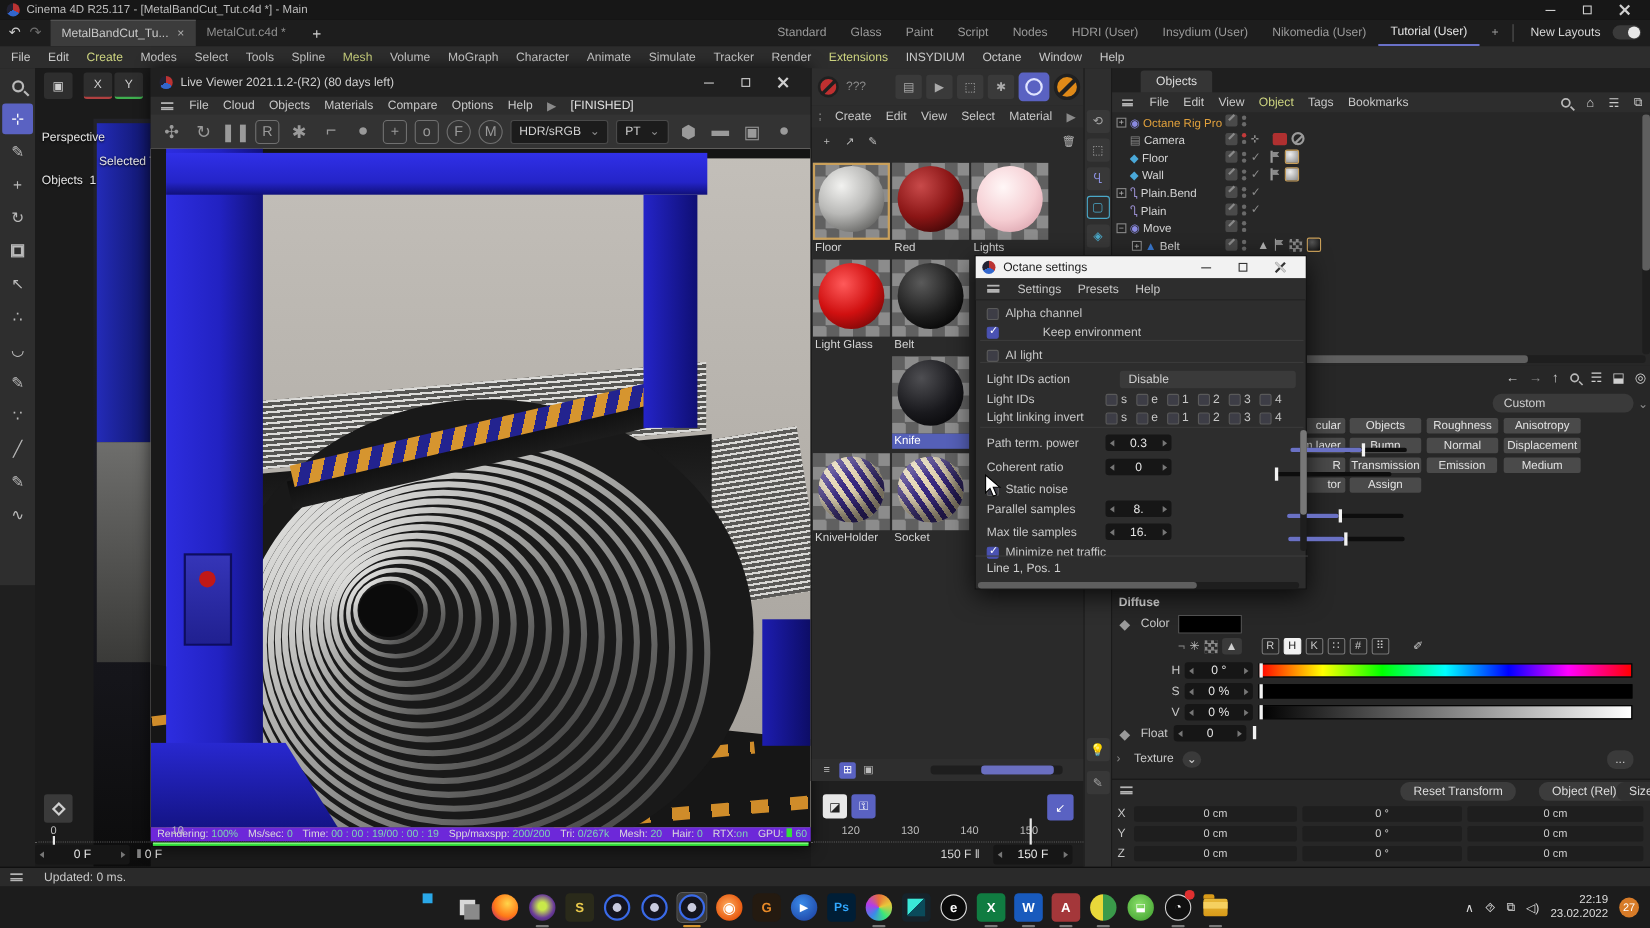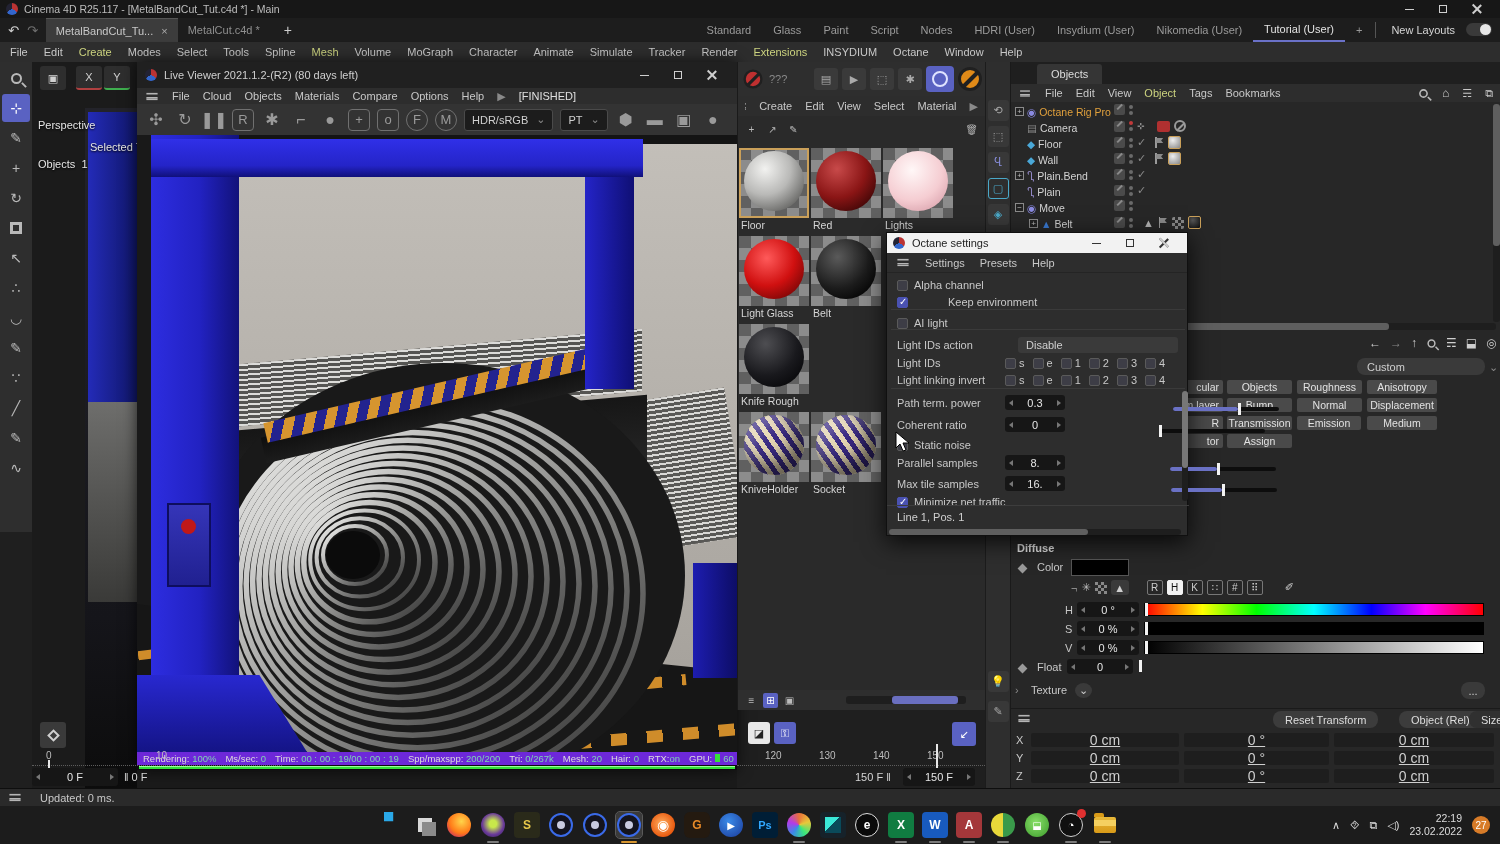--- a/index.html
+++ b/index.html
@@ -113,21 +113,21 @@
   .arr{border-left:4px solid #777;}
   .track{position:relative;height:4px;background:#0d0d0d;border-radius:2px;}
   .fill{position:absolute;left:0;top:0;height:4px;background:#6a71c4;border-radius:2px;}
   .thumb{position:absolute;top:-4px;width:3px;height:12px;background:#f2f2f2;}
   .colbar{position:absolute;height:13px;border:1px solid #000;}
   .diam{width:7px;height:7px;background:#9a9a9a;transform:rotate(45deg);}
   .kbtn{width:16px;height:15px;border:1px solid #777;border-radius:2px;display:flex;align-items:center;justify-content:center;font-size:10px;color:#ccc;}
   .kbtn.on{background:#f2f2f2;color:#111;border-color:#f2f2f2;}
   
   .coord{left:1010px;top:646px;width:490px;height:80px;background:#272727;border-left:1px solid #1a1a1a;border-top:1px solid #1a1a1a;}
-  .cfield{position:absolute;height:14px;background:#1e1e1e;border-radius:2px;color:#cfcfcf;display:flex;align-items:center;justify-content:center;font-size:14px;text-decoration:underline;}
+  .cfield{position:absolute;height:14px;background:#1e1e1e;border-radius:2px;color:#cfcfcf;display:flex;align-items:center;justify-content:center;font-size:10px;}
   .pillbtn{height:17px;background:#3c3c3c;border-radius:8px;display:flex;align-items:center;justify-content:center;padding:0 12px;color:#ddd;}
   
   .dlg{left:886px;top:170px;width:302px;height:304px;background:#2d2d2d;box-shadow:0 6px 22px rgba(0,0,0,.8);z-index:40;border:1px solid #101010;}
   .dlg-title{height:20px;background:#f2f2f2;color:#1d1d1d;display:flex;align-items:center;gap:7px;padding:0 6px;font-size:11px;}
   .dlg-menu{height:20px;display:flex;align-items:center;gap:15px;padding:0 9px;background:#2d2d2d;border-bottom:1px solid #242424;}
   .cb{width:11px;height:11px;background:#3d3d46;border:1px solid #5a5a5a;border-radius:2px;position:relative;}
   .cb.on{background:#4a52b2;border-color:#4a52b2;}
   .cb.on::after{content:"✓";position:absolute;left:1px;top:-2px;color:#fff;font-size:10px;}
   .drow{position:absolute;left:0;width:302px;display:flex;align-items:center;gap:6px;padding:0 10px;height:16px;}
   .dsep{position:absolute;left:4px;width:294px;height:1px;background:#3a3a3a;}
@@ -439,25 +439,25 @@
             <span class="sph" style="background:radial-gradient(circle at 38% 32%,#ff5a5a,#d01010 50%,#6e0505 88%);"></span>
           </div>
         <div class="tilelbl">Light Glass</div>
       </div>
       <div class="tile" style="left:73px;top:174px;">
         <div class="tileimg">
             <span class="sph" style="background:radial-gradient(circle at 36% 30%,#5a5a5a,#1c1c1c 55%,#000 90%);"></span>
           </div>
         <div class="tilelbl">Belt</div>
       </div>
-      <div class="tile" style="left:1px;top:262px;">
+      <div class="tile" style="left:73px;top:262px;">
         <div class="tileimg">
             <span class="sph" style="background:radial-gradient(circle at 36% 28%,#4e4e52,#19191d 55%,#050507 90%);"></span>
           </div>
-        <div class="tilelbl">Knife Rough</div>
+        <div class="tilelbl sel">Knife</div>
       </div>
       <div class="tile" style="left:1px;top:350px;">
         <div class="tileimg">
             <span class="sph" style="background:repeating-linear-gradient(55deg,#e6d7b4 0 5px,#3a2a84 5px 10px);box-shadow:inset -10px -12px 18px rgba(0,0,0,.55),inset 8px 8px 14px rgba(255,255,255,.3);"></span>
           </div>
         <div class="tilelbl">KniveHolder</div>
       </div>
       <div class="tile" style="left:73px;top:350px;">
         <div class="tileimg">
             <span class="sph" style="background:repeating-linear-gradient(55deg,#e6d7b4 0 5px,#3a2a84 5px 10px);box-shadow:inset -10px -12px 18px rgba(0,0,0,.55),inset 8px 8px 14px rgba(255,255,255,.3);"></span>

